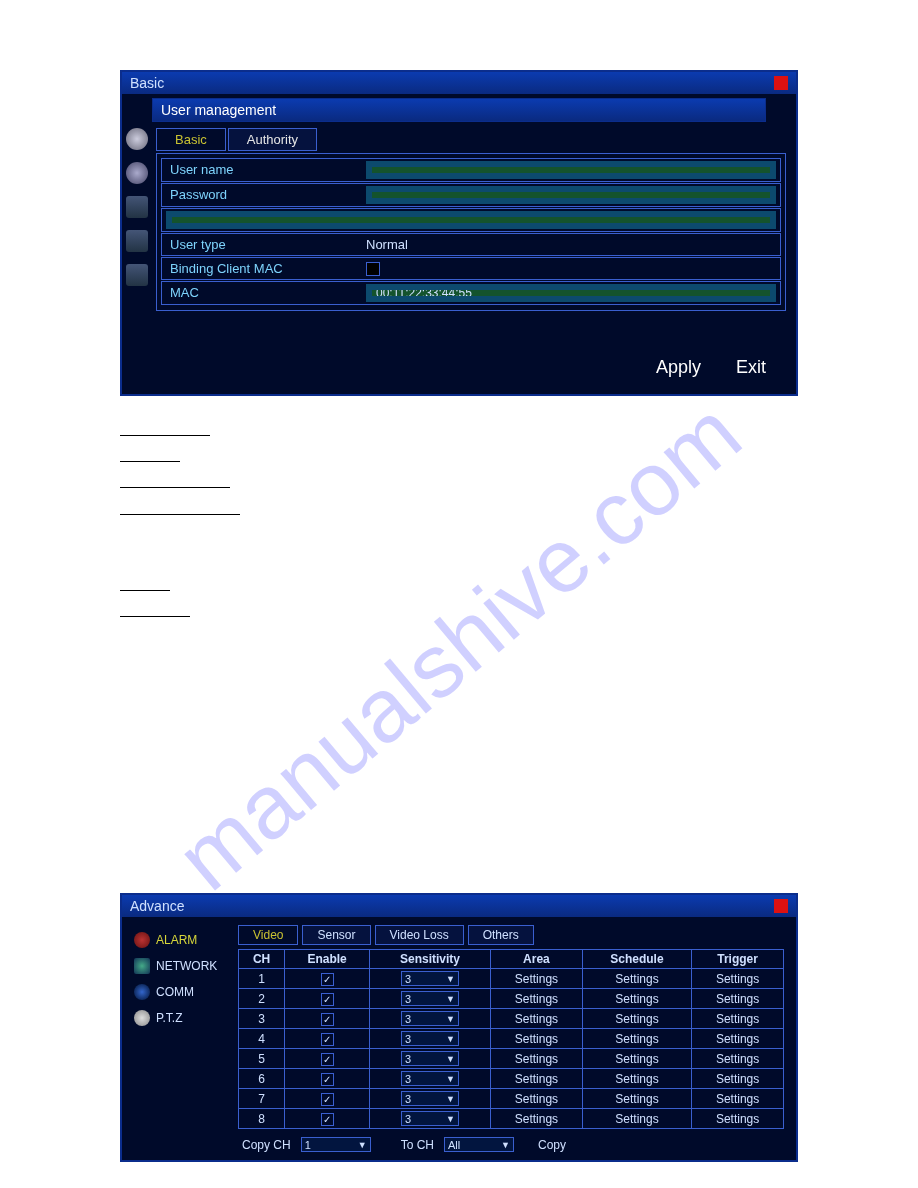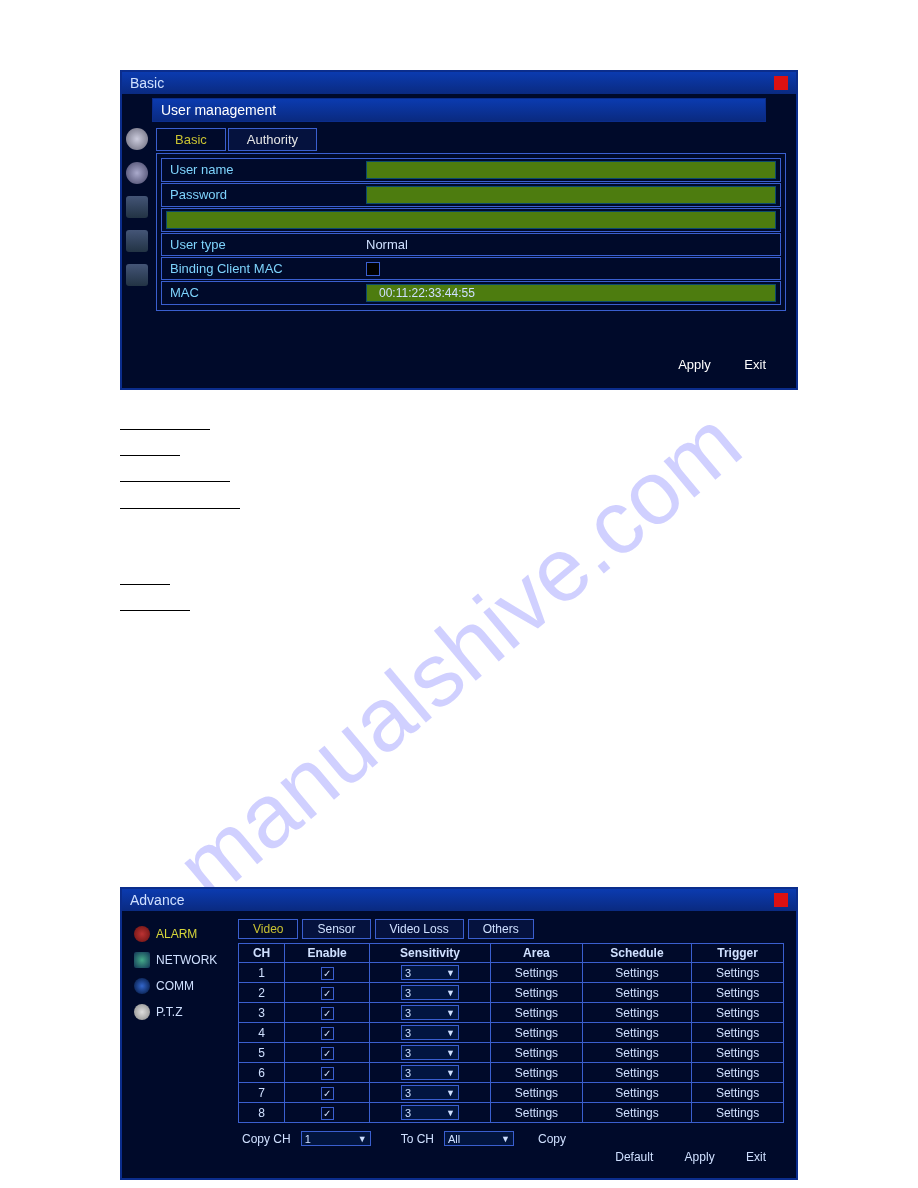--- a/index.html
+++ b/index.html
@@ -38,23 +38,23 @@
   .sb-icon.sq { border-radius: 3px; background: linear-gradient(#457,#234); }
 
   .win1 .content { flex: 1; padding: 6px 10px 10px 4px; }
   .tabs1 { display: flex; gap: 2px; margin-bottom: 2px; }
   .tab1 { border: 1px solid #3a5fcf; padding: 3px 18px; font-size: 13px; color: #e5e5e5; background: #05123e; }
   .tab1.active { color: #c8c232; background: #000a2a; }
   .formbox { border: 1px solid #3a5fcf; padding: 4px; }
   .formrow { display: flex; border: 1px solid #3a5fcf; margin-bottom: 1px; }
   .formrow .lbl { width: 200px; color: #7dd3fc; font-size: 13px; padding: 3px 8px; }
   .formrow .val { flex: 1; padding: 2px 4px; color: #cfe0ff; font-size: 13px; display:flex; align-items:center; }
-  .txtinput { width: 100%; background: #4d7c0f; border: 1px solid #0c4a6e; height: 18px; color: #cfe0ff; font-size: 12px; padding: 0 12px; }
+  .txtinput { width: 100%; background: #14532d; border: 6px solid #0c4a6e; height: 18px; color: #cfe0ff; font-size: 12px; padding: 0 4px; }
   .chk { width: 14px; height: 14px; border: 1px solid #3a5fcf; background: #000; display:inline-block; }
-  .btnrow { text-align: right; margin-top: 40px; color:#fff; font-size:13px; padding: 6px 20px; }
+  .btnrow { text-align: right; margin-top: 40px; color:#fff; font-size:18px; padding: 6px 20px; }
   .btnrow span { margin-left: 30px; cursor: pointer; }
 
   
   .textblock { margin-top: 20px; font-size: 12px; line-height: 1.6; color: #000; position: relative; z-index: 2; }
   .ul-item { border-bottom: 1px solid #000; display: inline-block; padding: 0 2px; margin-top: 6px; min-width: 50px; height:14px; }
 
   
   .win2 { margin-top: 30px; }
   .win2 .body2 { display: flex; padding: 4px; }
   .win2 .sidebar2 { width: 110px; padding-top: 6px; }
@@ -305,22 +305,17 @@
               <span>1</span>
               <span class="arr">▼</span>
             </span>
           <span style="margin-left:20px">To CH</span>
           <span class="sel">
               <span>All</span>
               <span class="arr">▼</span>
             </span>
           <span style="margin-left:14px">Copy</span>
         </div>
-        <div class="bottomrow2">
-          <span>Default</span>
-          <span>Apply</span>
-          <span>Exit</span>
-        </div>
       </div>
     </div>
   </div>
 
 </div>
 
 </body></html>

